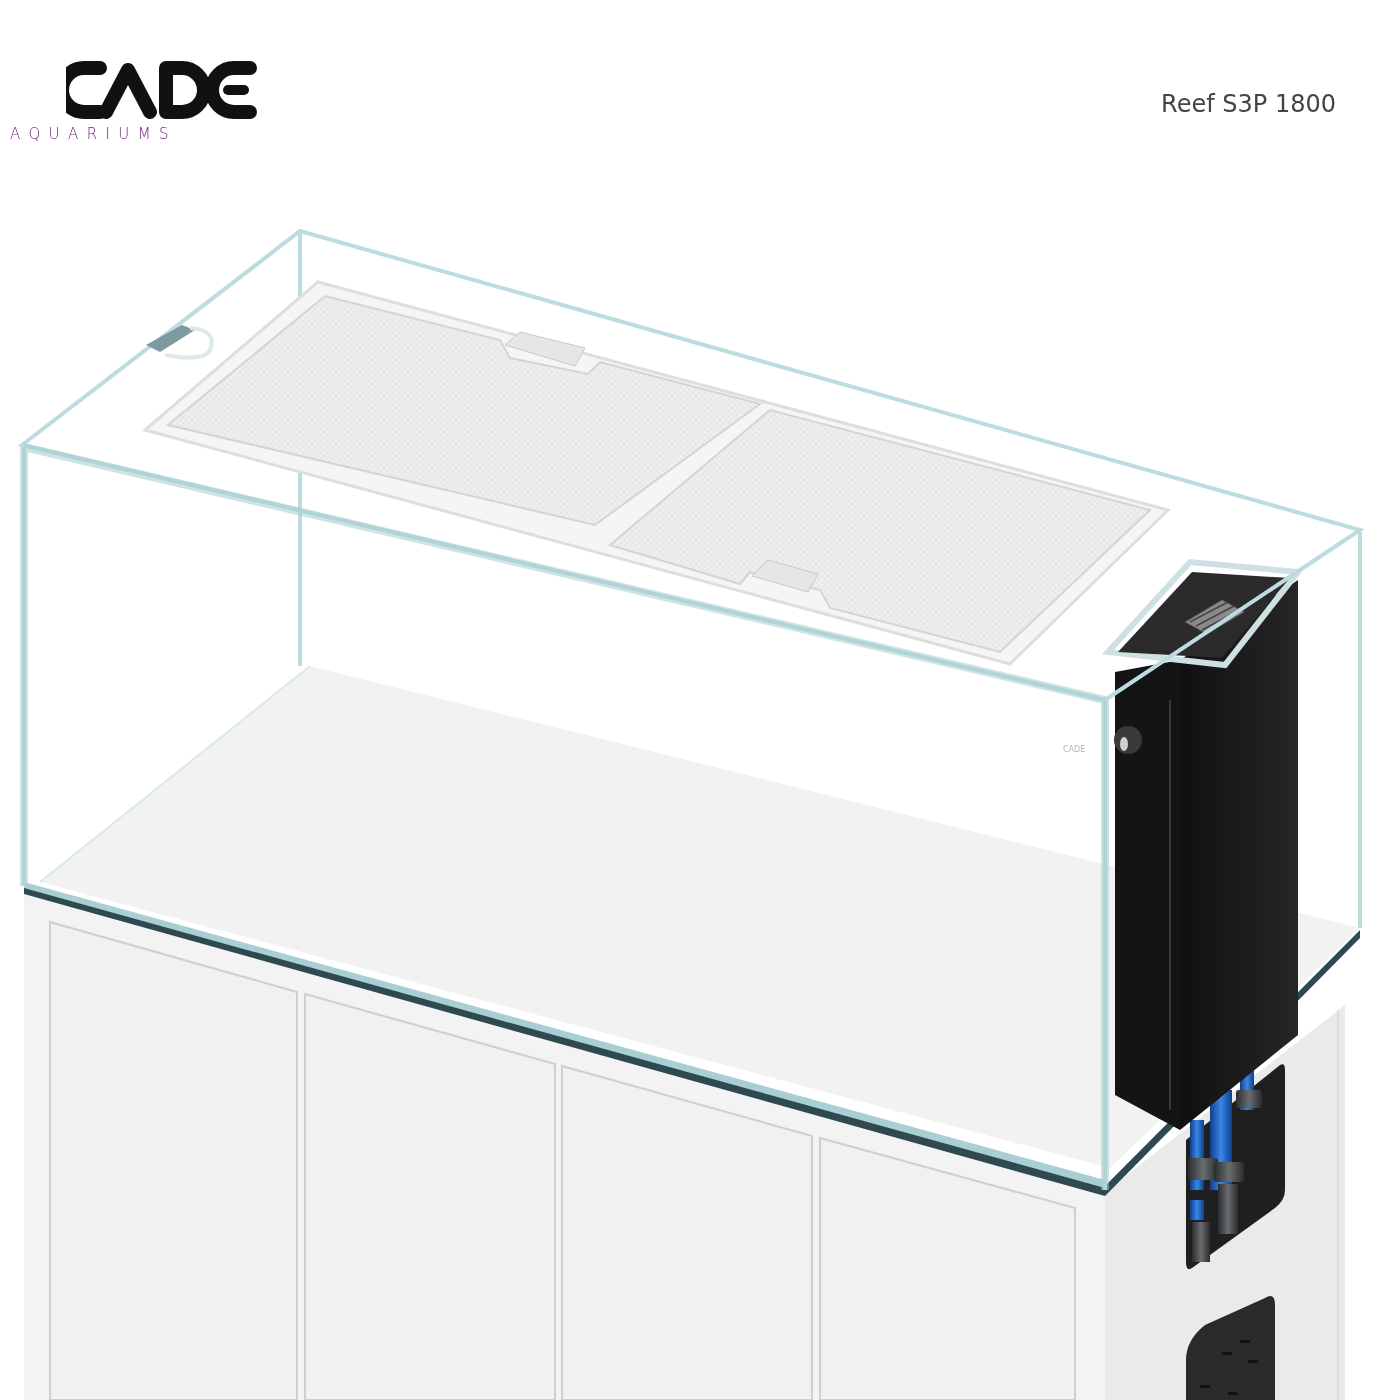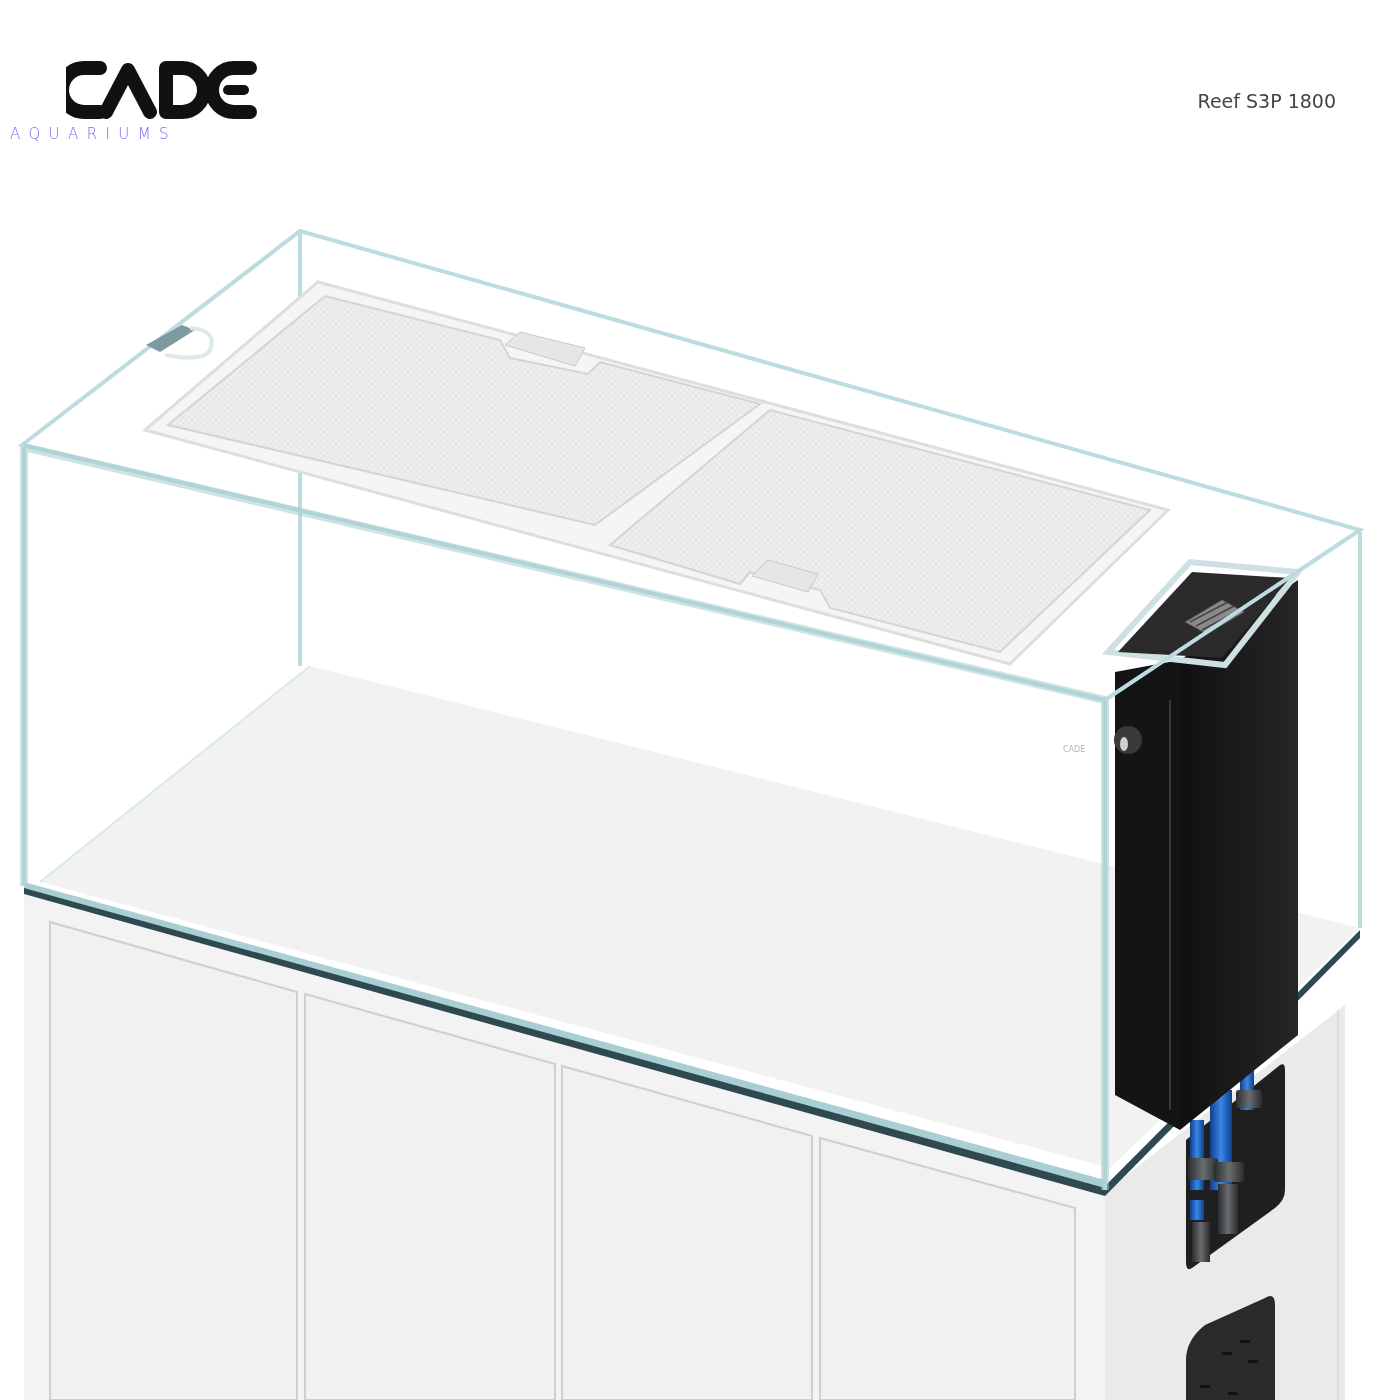--- a/index.html
+++ b/index.html
@@ -1,22 +1,22 @@
 <!DOCTYPE html>
 <html><head>
 <meta charset="utf-8">
 <style>
   html, body { margin: 0; padding: 0; background: #ffffff; }
   body { width: 1400px; height: 1400px; position: relative; overflow: hidden;
          font-family: "DejaVu Sans", sans-serif; }
   .logo { position: absolute; left: 66px; top: 60px; width: 200px; height: 90px; }
   .logo-wordmark { position: absolute; left: 0; top: 0; width: 192px; height: 60px; }
   .logo-sub { position: absolute; left: 10px; top: 125px; font-size: 15px; letter-spacing: 8.4px;
-              color: #8b5cf6; font-family: "DejaVu Sans", sans-serif; font-weight: 300; }
-  .model-label { position: absolute; right: 64px; top: 90px; font-size: 19px; color: #444;
+              color: #701a75; font-family: "DejaVu Sans", sans-serif; font-weight: 300; }
+  .model-label { position: absolute; right: 64px; top: 90px; font-size: 24px; color: #444;
                  font-family: "DejaVu Sans", sans-serif; }
   .scene { position: absolute; left: 0; top: 0; width: 1400px; height: 1400px; }
 </style>
 </head>
 <body>
 
 <div class="logo">
   <svg class="logo-wordmark" viewBox="0 0 192 60">
 
     <path d="M34 8 H18 A22 22 0 0 0 18 52 H34" fill="none" stroke="#111" stroke-width="14" stroke-linecap="round"></path>

